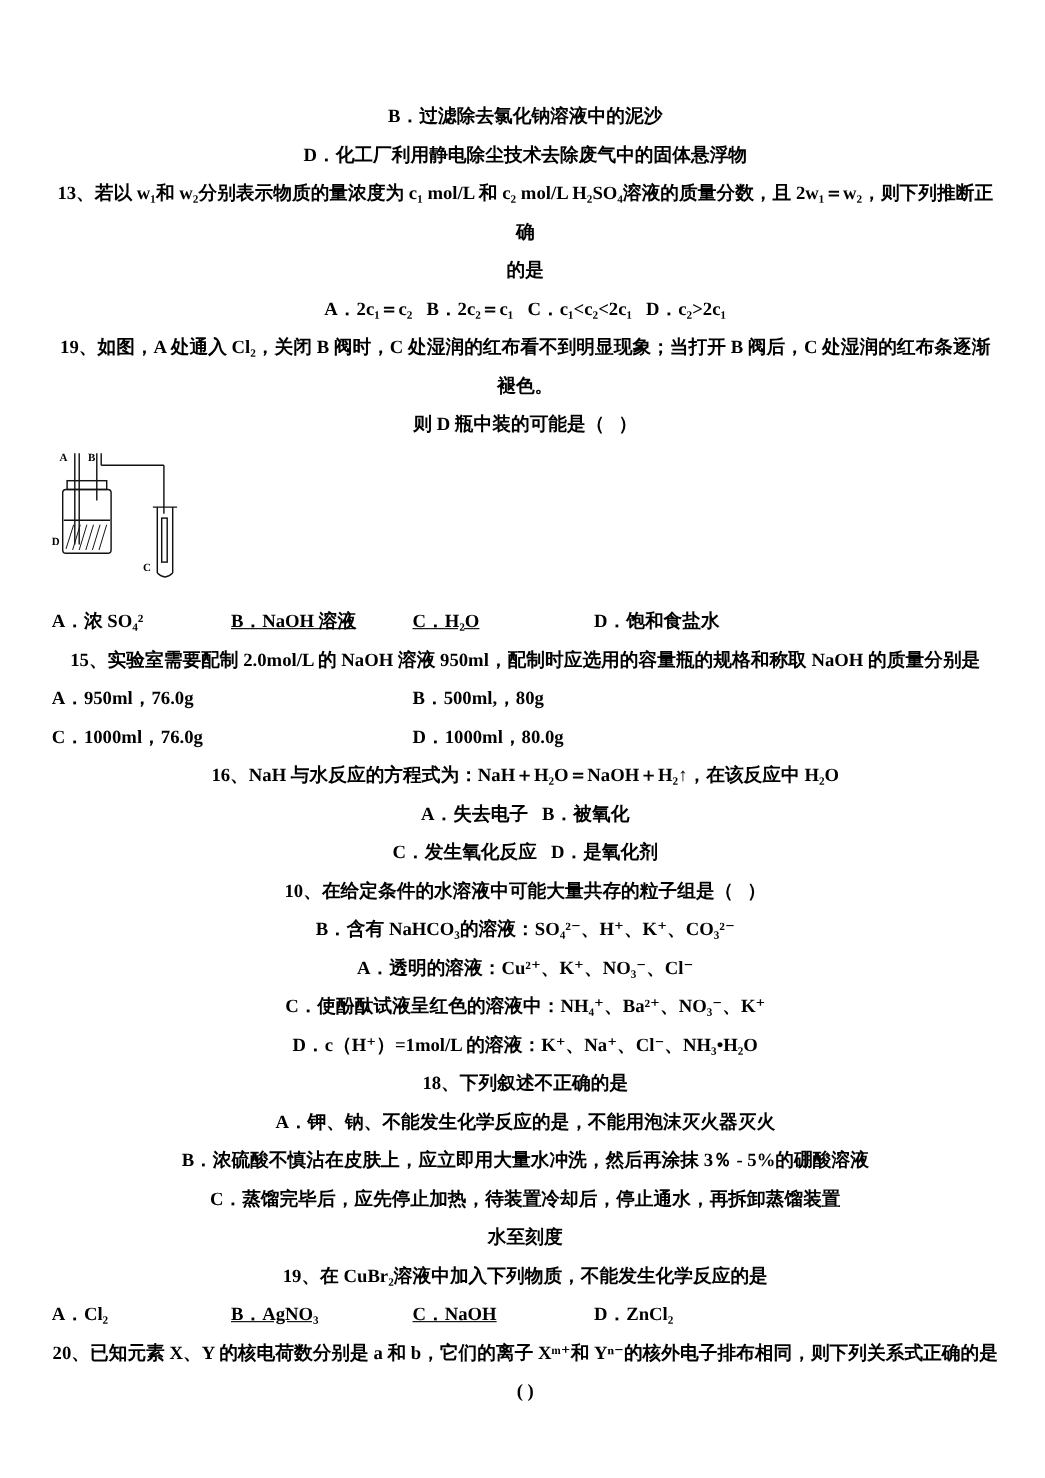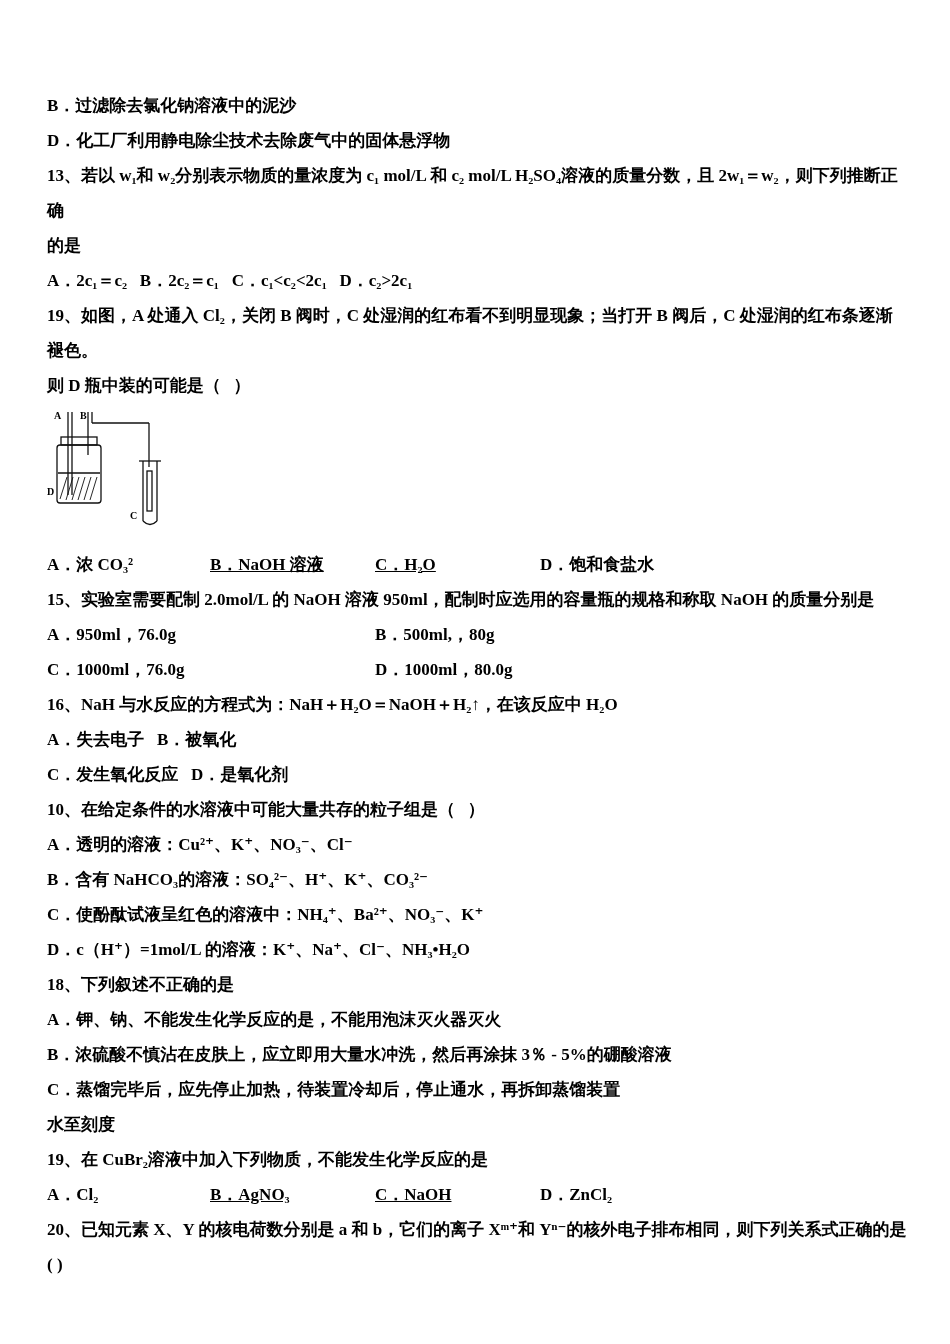--- a/index.html
+++ b/index.html
@@ -11,20 +11,21 @@
     background: #ffffff;
     color: #000000;
     font-family: "Liberation Serif", "DejaVu Serif", serif;
     font-weight: bold;
     font-size: 17px;
   }
   p.line {
     margin: 0;
     line-height: 35px;
     white-space: pre-wrap;
+    text-align: center;
   }
   .optrow {
     display: flex;
     line-height: 35px;
     white-space: pre-wrap;
   }
   .optrow .cell { flex: 0 0 auto; }
   .c1 { width: 163px; }
   .c2 { width: 165px; text-decoration: underline; }
   .c3 { width: 165px; text-decoration: underline; }
@@ -93,43 +94,43 @@
         <line x1="96" y1="52" x2="96" y2="112"></line>
         <line x1="110" y1="52" x2="110" y2="112"></line>
         <path d="M 96 112 Q 103 119 110 112"></path>
 
         <rect x="100" y="62" width="5" height="40"></rect>
       </g>
     </svg>
   </div>
 
   <div class="optrow">
-    <span class="cell c1">A．浓 CO₃²</span>
+    <span class="cell c1">A．浓 SO₄²</span>
     <span class="cell c2">B．NaOH 溶液</span>
     <span class="cell c3">C．H₂O</span>
     <span class="cell">D．饱和食盐水</span>
   </div>
 
   <p class="line">15、实验室需要配制 2.0mol/L 的 NaOH 溶液 950ml，配制时应选用的容量瓶的规格和称取 NaOH 的质量分别是</p>
   <div class="optrow">
     <span class="cell half">A．950ml，76.0g</span>
     <span class="cell">B．500ml,，80g</span>
   </div>
   <div class="optrow">
     <span class="cell half">C．1000ml，76.0g</span>
     <span class="cell">D．1000ml，80.0g</span>
   </div>
 
   <p class="line">16、NaH 与水反应的方程式为：NaH＋H₂O＝NaOH＋H₂↑，在该反应中 H₂O</p>
   <p class="line">A．失去电子   B．被氧化</p>
   <p class="line">C．发生氧化反应   D．是氧化剂</p>
 
   <p class="line">10、在给定条件的水溶液中可能大量共存的粒子组是（   ）</p>
+  <p class="line">B．含有 NaHCO₃的溶液：SO₄²⁻、H⁺、K⁺、CO₃²⁻</p>
   <p class="line">A．透明的溶液：Cu²⁺、K⁺、NO₃⁻、Cl⁻</p>
-  <p class="line">B．含有 NaHCO₃的溶液：SO₄²⁻、H⁺、K⁺、CO₃²⁻</p>
   <p class="line">C．使酚酞试液呈红色的溶液中：NH₄⁺、Ba²⁺、NO₃⁻、K⁺</p>
   <p class="line">D．c（H⁺）=1mol/L 的溶液：K⁺、Na⁺、Cl⁻、NH₃•H₂O</p>
 
   <p class="line">18、下列叙述不正确的是</p>
   <p class="line">A．钾、钠、不能发生化学反应的是，不能用泡沫灭火器灭火</p>
   <p class="line">B．浓硫酸不慎沾在皮肤上，应立即用大量水冲洗，然后再涂抹 3％ - 5%的硼酸溶液</p>
   <p class="line">C．蒸馏完毕后，应先停止加热，待装置冷却后，停止通水，再拆卸蒸馏装置</p>
   <p class="line">水至刻度</p>
 
   <p class="line">19、在 CuBr₂溶液中加入下列物质，不能发生化学反应的是</p>

